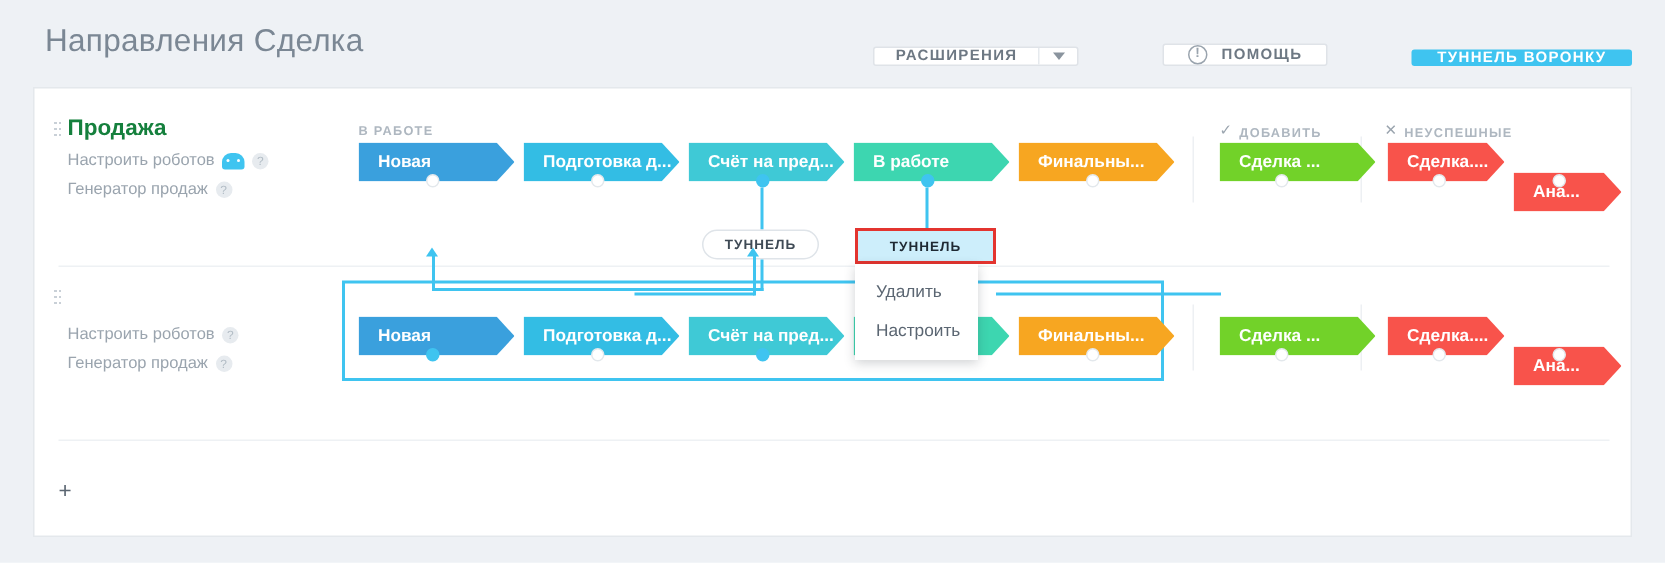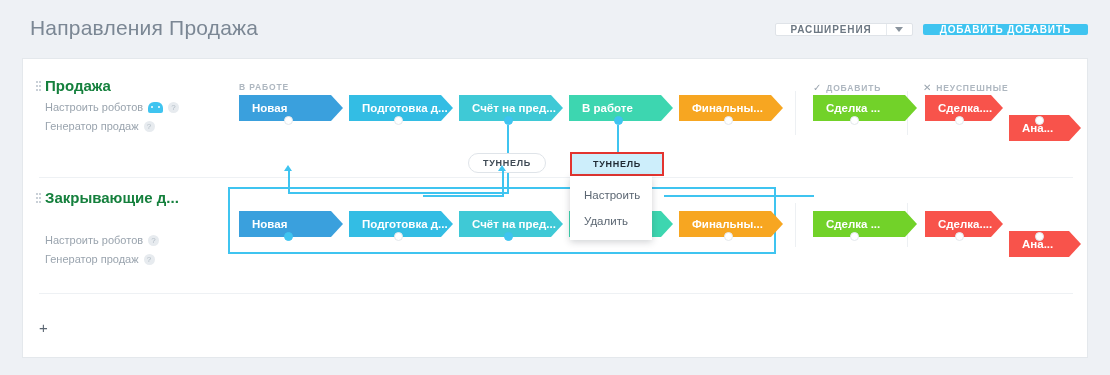--- a/index.html
+++ b/index.html
@@ -14,21 +14,21 @@
   
   .header {
     position: absolute; left: 0; top: 0; width: 1110px; height: 58px;
     background: #eef1f5;
   }
   .page-title {
     position: absolute; left: 30px; top: 16px;
     font-size: 21px; color: #7b8794; font-weight: 400; letter-spacing: .2px;
     white-space: nowrap;
   }
-  .hdr-btns { position: absolute; right: 22px; top: 14px; display: flex; align-items: center; height: 30px; }
+  .hdr-btns { position: absolute; right: 22px; top: 14px; display: flex; align-items: flex-end; height: 30px; gap: 46px; }
   .btn-group {
     display: flex; align-items: stretch;
     border: 1px solid #dfe3e8; background: #fff; border-radius: 2px;
     margin-right: 10px;
   }
   .btn-ext {
     display: flex; align-items: center; padding: 0 14px;
     font-size: 10px; font-weight: bold; letter-spacing: .9px; color: #6d7883;
     white-space: nowrap;
   }
@@ -168,32 +168,36 @@
     font-size: 10px; font-weight: bold; letter-spacing: .85px; color: #5b6672;
     white-space: nowrap;
   }
 </style>
 </head>
 <body>
 
 <div id="root">
 
   <div class="header">
-    <div class="page-title">Направления Продажа</div>
+    <div class="page-title">Направления Сделка</div>
 
     <div class="hdr-btns">
       <div class="btn-group">
         <div class="btn-ext">РАСШИРЕНИЯ</div>
         <div class="btn-caret">
           <span class="caret-tri"></span>
         </div>
       </div>
 
-
-      <div class="btn-add">ДОБАВИТЬ ДОБАВИТЬ</div>
+      <div class="btn-help">
+        <span class="icon-info"></span>
+        <span>ПОМОЩЬ</span>
+      </div>
+
+      <div class="btn-add">ТУННЕЛЬ ВОРОНКУ</div>
     </div>
   </div>
 
   <div class="card">
 
     <div class="col-head" style="left:216px; top:23px;">В РАБОТЕ</div>
     <div class="col-head" style="left:790px; top:23px;">
       <span class="tick">✓</span>
       <span>ДОБАВИТЬ</span>
     </div>
@@ -259,21 +263,20 @@
 
     <div class="conn" style="left:641px; top:136px; width:150px; height:2px;"></div>
     <div class="conn" style="left:400px; top:136px; width:80px; height:2px;"></div>
     <div class="conn" style="left:479px; top:111px; width:2px; height:27px;"></div>
     <div class="arrow-up" style="left:475px; top:106px;"></div>
 
     <div class="sel-box" style="left:205px; top:128px; width:548px; height:67px;"></div>
 
     <div class="funnel-label" style="top:130px;">
       <span class="drag-dots"></span>
-      <div class="funnel-name">Закрывающие д...</div>
       <div class="sub-link" style="margin-top:28px;">
         <span>Настроить роботов</span>
         <span class="q-mark">?</span>
       </div>
       <div class="sub-link">
         <span>Генератор продаж</span>
         <span class="q-mark">?</span>
       </div>
     </div>
 
@@ -294,22 +297,22 @@
     <div class="pill" style="left:790px; top:152px; background:#72d229;">Сделка ...</div>
     <div class="pill-dot" style="left:827px; top:173px;"></div>
 
     <div class="pill" style="left:902px; top:152px; width:78px; background:#f8534b; clip-path:polygon(0 0,66px 0,78px 50%,66px 100%,0 100%);">Сделка....</div>
     <div class="pill-dot" style="left:932px; top:173px;"></div>
 
     <div class="pill narrow" style="left:986px; top:152px; background:#f8534b;">Ана...</div>
     <div class="pill-dot" style="left:1012px; top:173px;"></div>
 
     <div class="ctx-menu" style="left:547px; top:117px;">
+      <div class="ctx-item">Удалить</div>
       <div class="ctx-item">Настроить</div>
-      <div class="ctx-item">Удалить</div>
     </div>
 
     <div class="row-div" style="top:234px;"></div>
 
     <div class="add-funnel">
       <span class="plus-ico">+</span>
     </div>
 
   </div>
 </div>

